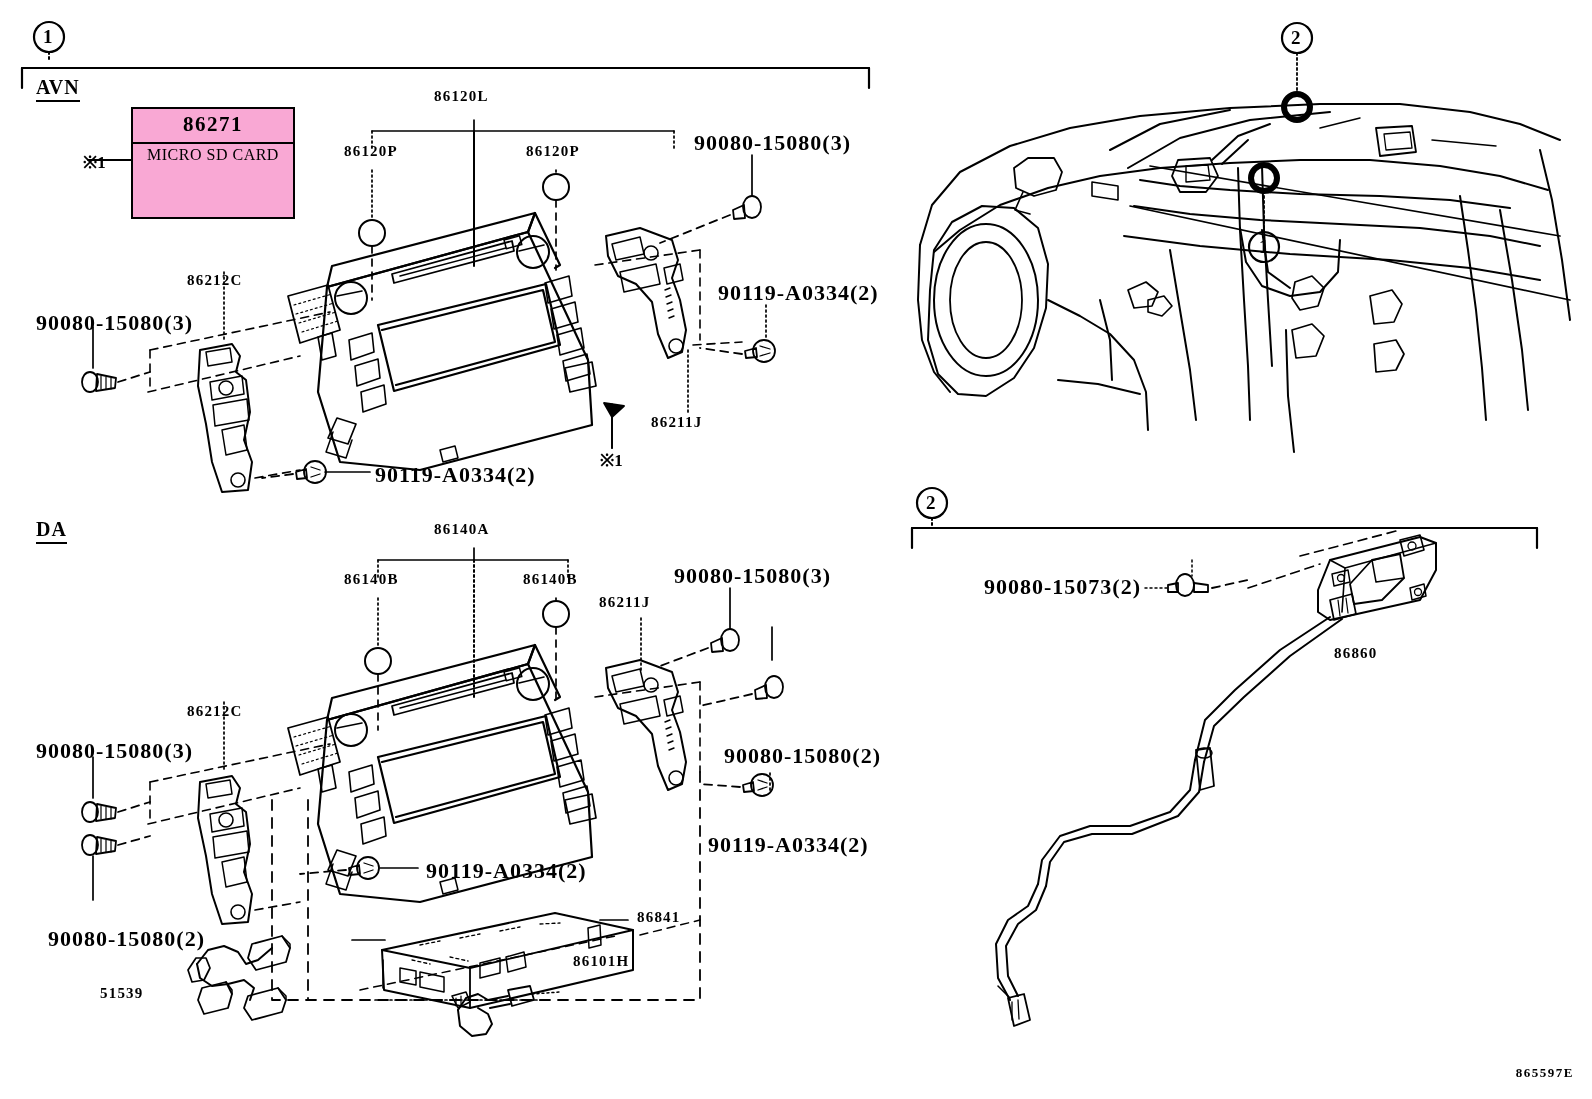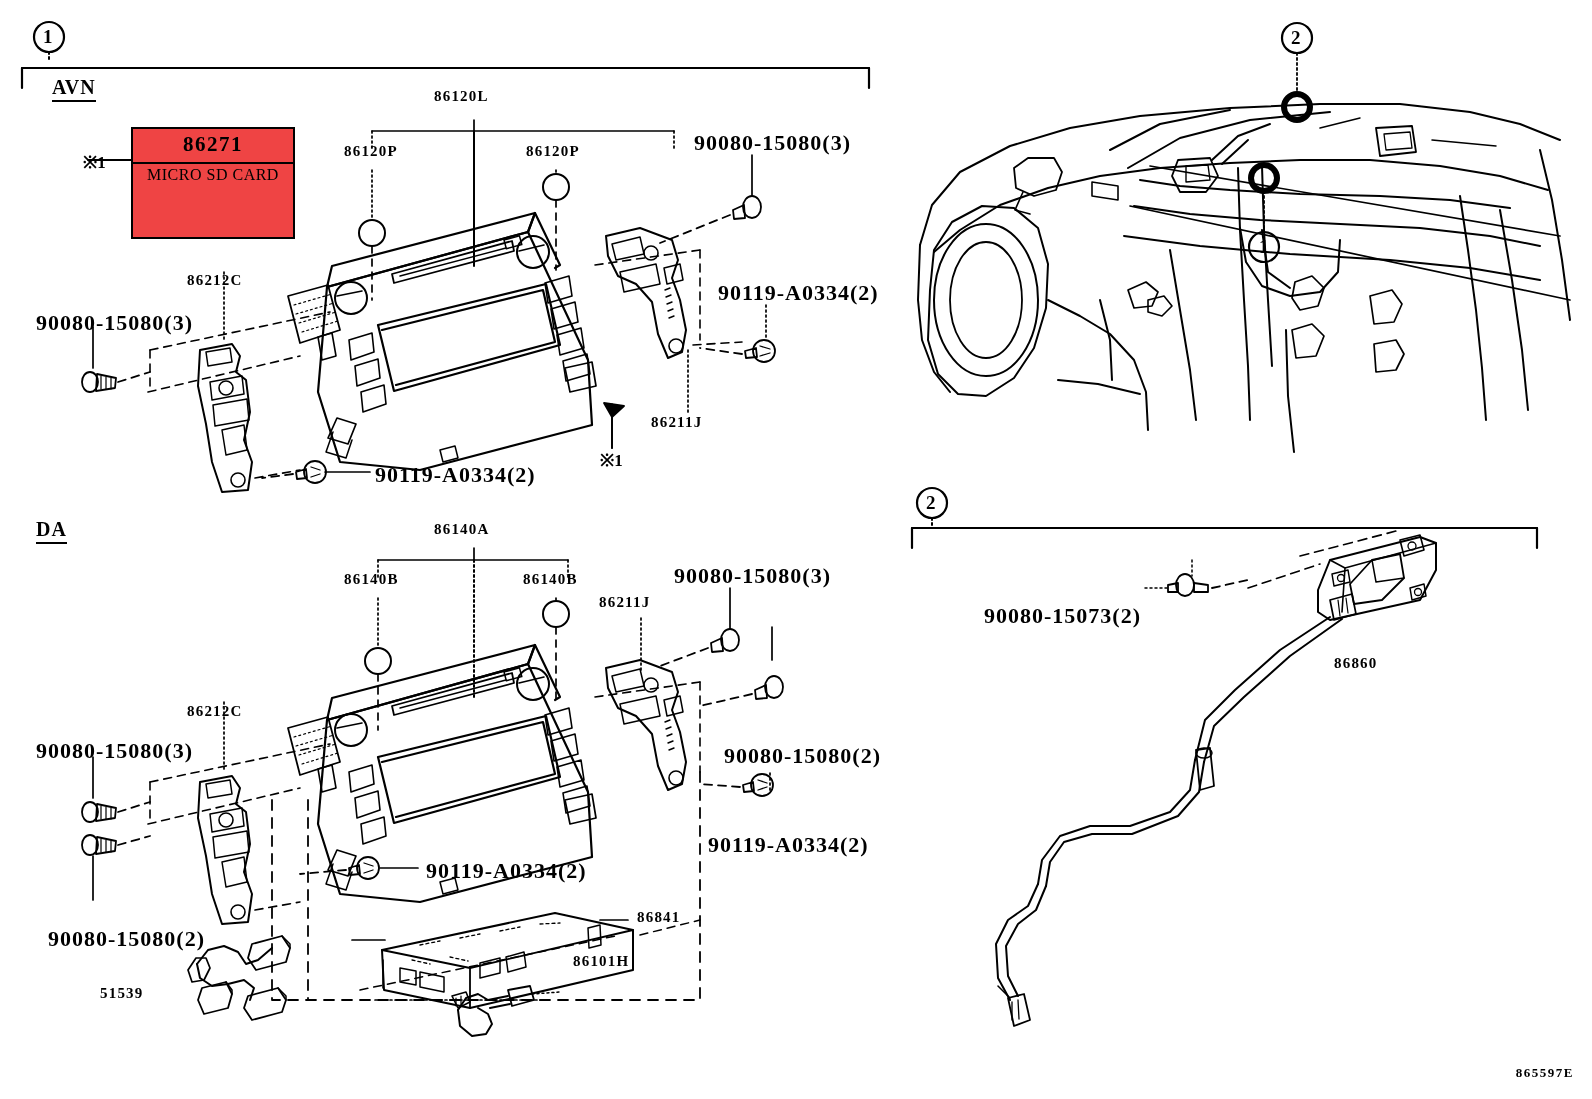--- a/index.html
+++ b/index.html
@@ -7,21 +7,21 @@
   body{width:1592px;height:1099px;position:relative;overflow:hidden;
        font-family:"Liberation Serif",serif;color:#000;}
   #sheet{position:absolute;left:0;top:0;width:1592px;height:1099px;}
   svg{position:absolute;left:0;top:0;}
   .lbl{position:absolute;font-family:"Liberation Serif",serif;font-weight:bold;
        font-size:15px;letter-spacing:1.2px;white-space:nowrap;color:#000;}
   .lbl.sm{font-size:22px;letter-spacing:1px;}
   .sect{position:absolute;font-family:"Liberation Serif",serif;font-weight:bold;
         font-size:20px;letter-spacing:1px;border-bottom:2.5px solid #000;
         padding-bottom:1px;white-space:nowrap;}
-  .cardbox{position:absolute;border:2.5px solid #000;background:#ef4444;margin-top:20px;}
+  .cardbox{position:absolute;border:2.5px solid #000;background:#f9a8d4;}
   .cardnum{position:absolute;width:100%;text-align:center;font-weight:bold;
            font-size:21px;letter-spacing:1.5px;}
   .cardtxt{position:absolute;width:100%;text-align:center;font-weight:normal;
            font-size:16px;letter-spacing:0.5px;}
   .dnum{position:absolute;right:18px;bottom:18px;font-weight:bold;
         font-size:13px;letter-spacing:1.5px;}
   .ref{position:absolute;font-weight:bold;font-size:17px;white-space:nowrap;}
 </style>
 </head>
 <body>
@@ -469,21 +469,21 @@
 
   </g>
 </svg>
 
 <div class="cardbox" style="left:131px;top:107px;width:160px;height:108px;">
   <div class="cardnum" style="top:3px;">86271</div>
   <div style="position:absolute;left:0;top:33px;width:100%;height:0;border-top:2px solid #000;"></div>
   <div class="cardtxt" style="top:37px;">MICRO SD CARD</div>
 </div>
 
-<div class="sect" style="left:52px;top:76px;text-align:right;">AVN</div>
+<div class="sect" style="left:36px;top:76px;text-align:right;">AVN</div>
 <div class="sect" style="left:36px;top:518px;">DA</div>
 
 <div class="lbl" style="left:43px;top:26px;font-size:19px;letter-spacing:0;">1</div>
 <div class="lbl" style="left:926px;top:492px;font-size:19px;letter-spacing:0;">2</div>
 <div class="lbl" style="left:1291px;top:27px;font-size:19px;letter-spacing:0;">2</div>
 <div class="lbl" style="left:1259px;top:236px;font-size:19px;letter-spacing:0;">1</div>
 
 <div class="ref" style="left:83px;top:150px;">※1</div>
 
 <div class="lbl" style="left:434px;top:88px;">86120L</div>
@@ -505,18 +505,18 @@
 <div class="lbl" style="left:187px;top:703px;">86212C</div>
 <div class="lbl sm" style="left:36px;top:738px;">90080-15080(3)</div>
 <div class="lbl sm" style="left:724px;top:743px;">90080-15080(2)</div>
 <div class="lbl sm" style="left:708px;top:832px;">90119-A0334(2)</div>
 <div class="lbl sm" style="left:426px;top:858px;">90119-A0334(2)</div>
 <div class="lbl sm" style="left:48px;top:926px;">90080-15080(2)</div>
 <div class="lbl" style="left:637px;top:909px;">86841</div>
 <div class="lbl" style="left:100px;top:985px;">51539</div>
 <div class="lbl" style="left:573px;top:953px;">86101H</div>
 
-<div class="lbl sm" style="left:984px;top:574px;margin-top:29px;">90080-15073(2)</div>
-<div class="lbl" style="left:1334px;top:645px;margin-top:10px;">86860</div>
+<div class="lbl sm" style="left:984px;top:574px;">90080-15073(2)</div>
+<div class="lbl" style="left:1334px;top:645px;">86860</div>
 
 <div class="dnum">865597E</div>
 
 </div>
 
 </body></html>

